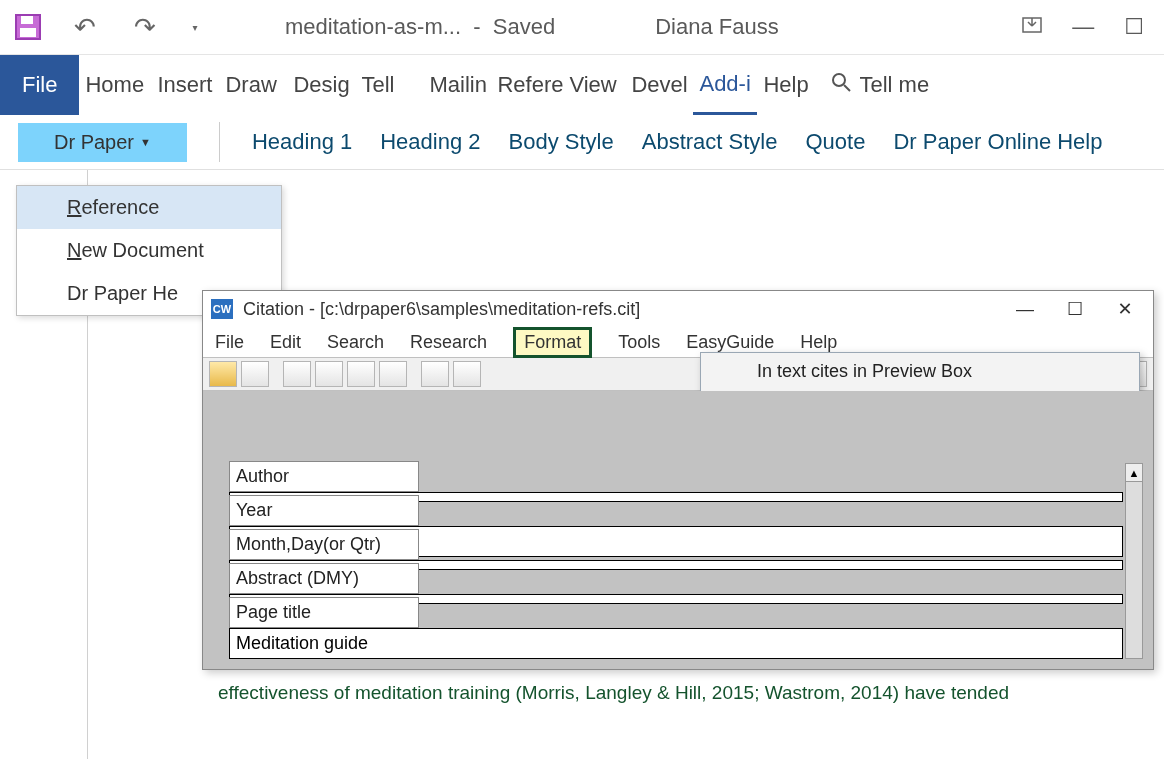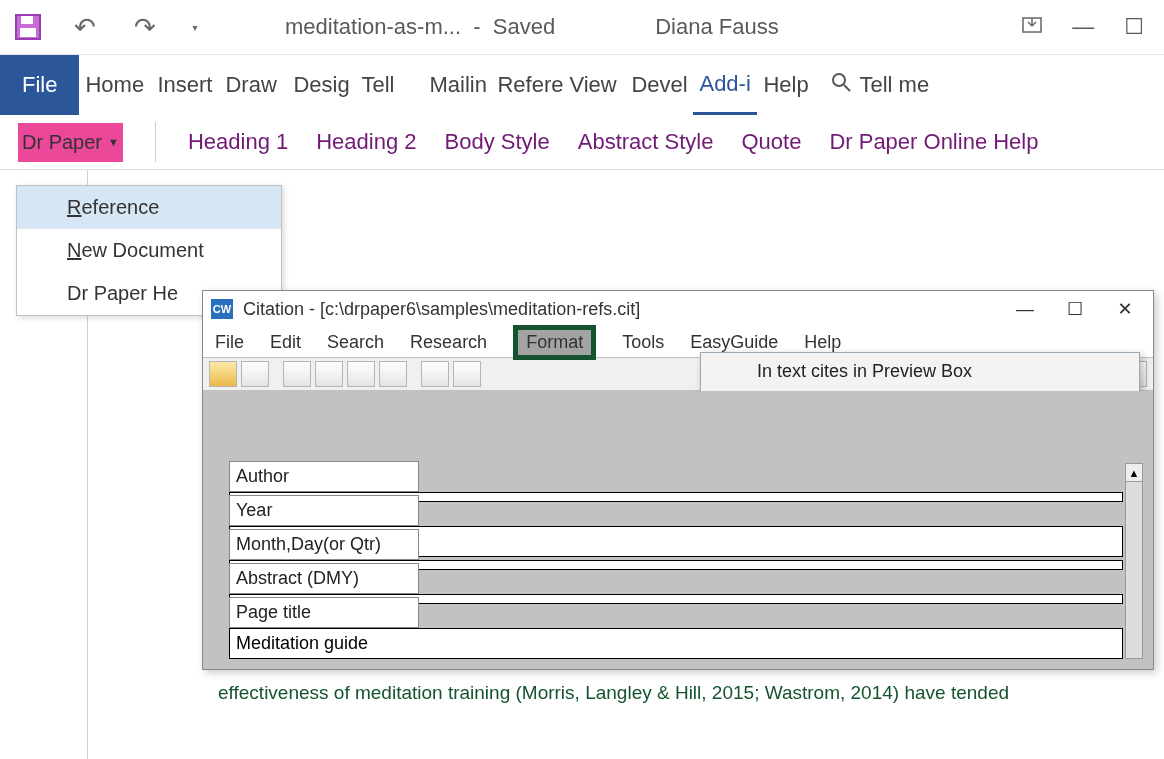--- a/index.html
+++ b/index.html
@@ -17,38 +17,38 @@
 
   
   .ribbon-tabs { height:60px; display:flex; align-items:stretch; background:#fff; }
   .tab { padding:0 6px; display:flex; align-items:center; font-size:22px; color:#444; cursor:default; white-space:nowrap; overflow:hidden; }
   .tab.file { background:#2b579a; color:#fff; padding:0 22px; }
   .tab.active { color:#2b579a; border-bottom:3px solid #2b579a; }
   .tab.tellme { display:flex; align-items:center; gap:8px; padding:0 14px; }
 
   
   .addin-bar { height:55px; background:#fff; display:flex; align-items:center; gap:28px; padding-left:18px; border-bottom:1px solid #e0e0e0; }
-  .drpaper-btn { background:#ec4899; color:#333; font-size:20px; padding:8px 4px; display:flex; align-items:center; gap:6px; }
-  .addin-link { font-size:22px; color:#701a75; }
+  .drpaper-btn { background:#7dd3fc; color:#333; font-size:20px; padding:8px 36px; display:flex; align-items:center; gap:6px; }
+  .addin-link { font-size:22px; color:#0c4a6e; }
 
   
   .drpaper-menu { position:absolute; left:16px; top:185px; width:266px; background:#fff; border:1px solid #c0c0c0; box-shadow:2px 2px 6px rgba(0,0,0,.15); }
   .dp-item { padding:10px 18px 10px 50px; font-size:20px; color:#333; }
   .dp-item.hover { background:#d7e6f5; }
   .dp-underline { text-decoration:underline; }
 
   
   .cit-window { position:absolute; left:202px; top:290px; width:952px; height:380px; background:#fff; border:1px solid #888; box-shadow:3px 3px 8px rgba(0,0,0,.2); }
   .cit-titlebar { height:36px; display:flex; align-items:center; padding:0 8px; gap:10px; background:#fff; }
   .cit-ico { width:22px; height:20px; background:#2b6fbf; color:#fff; font-size:11px; font-weight:bold; display:flex; align-items:center; justify-content:center; }
   .cit-title { font-size:18px; color:#333; flex:1; }
   .cit-sysbtn { width:40px; text-align:center; font-size:18px; color:#333; }
 
   .cit-menubar { height:30px; display:flex; align-items:center; gap:26px; padding:0 12px; font-size:18px; color:#333; }
-  .cit-menu.open { background:#a3a3a3; border:5px solid #14532d; padding:2px 8px; }
+  .cit-menu.open { background:#fef9c3; border:3px solid #14532d; padding:2px 8px; }
 
   .cit-toolbar { height:34px; background:#f0f0f0; border-top:1px solid #c0c0c0; border-bottom:1px solid #c0c0c0; display:flex; align-items:center; padding:0 6px; gap:4px; }
   .tb-btn { width:28px; height:26px; background:linear-gradient(#fff,#e4e4e4); border:1px solid #b5b5b5; }
   .tb-sep { width:6px; }
   .tb-combo { margin-left:auto; width:60px; height:24px; background:#fff; border:1px solid #888; display:flex; }
   .tb-combo::after { content:"▼"; font-size:10px; margin-left:auto; padding:3px 4px; border-left:1px solid #888; }
 
   
   .fmt-menu { position:absolute; left:497px; top:25px; width:440px; background:#f3f3f3; border:1px solid #9aa7b4; box-shadow:3px 3px 8px rgba(0,0,0,.25); }
   .fmt-item { padding:8px 30px 8px 56px; font-size:18px; color:#222; }

